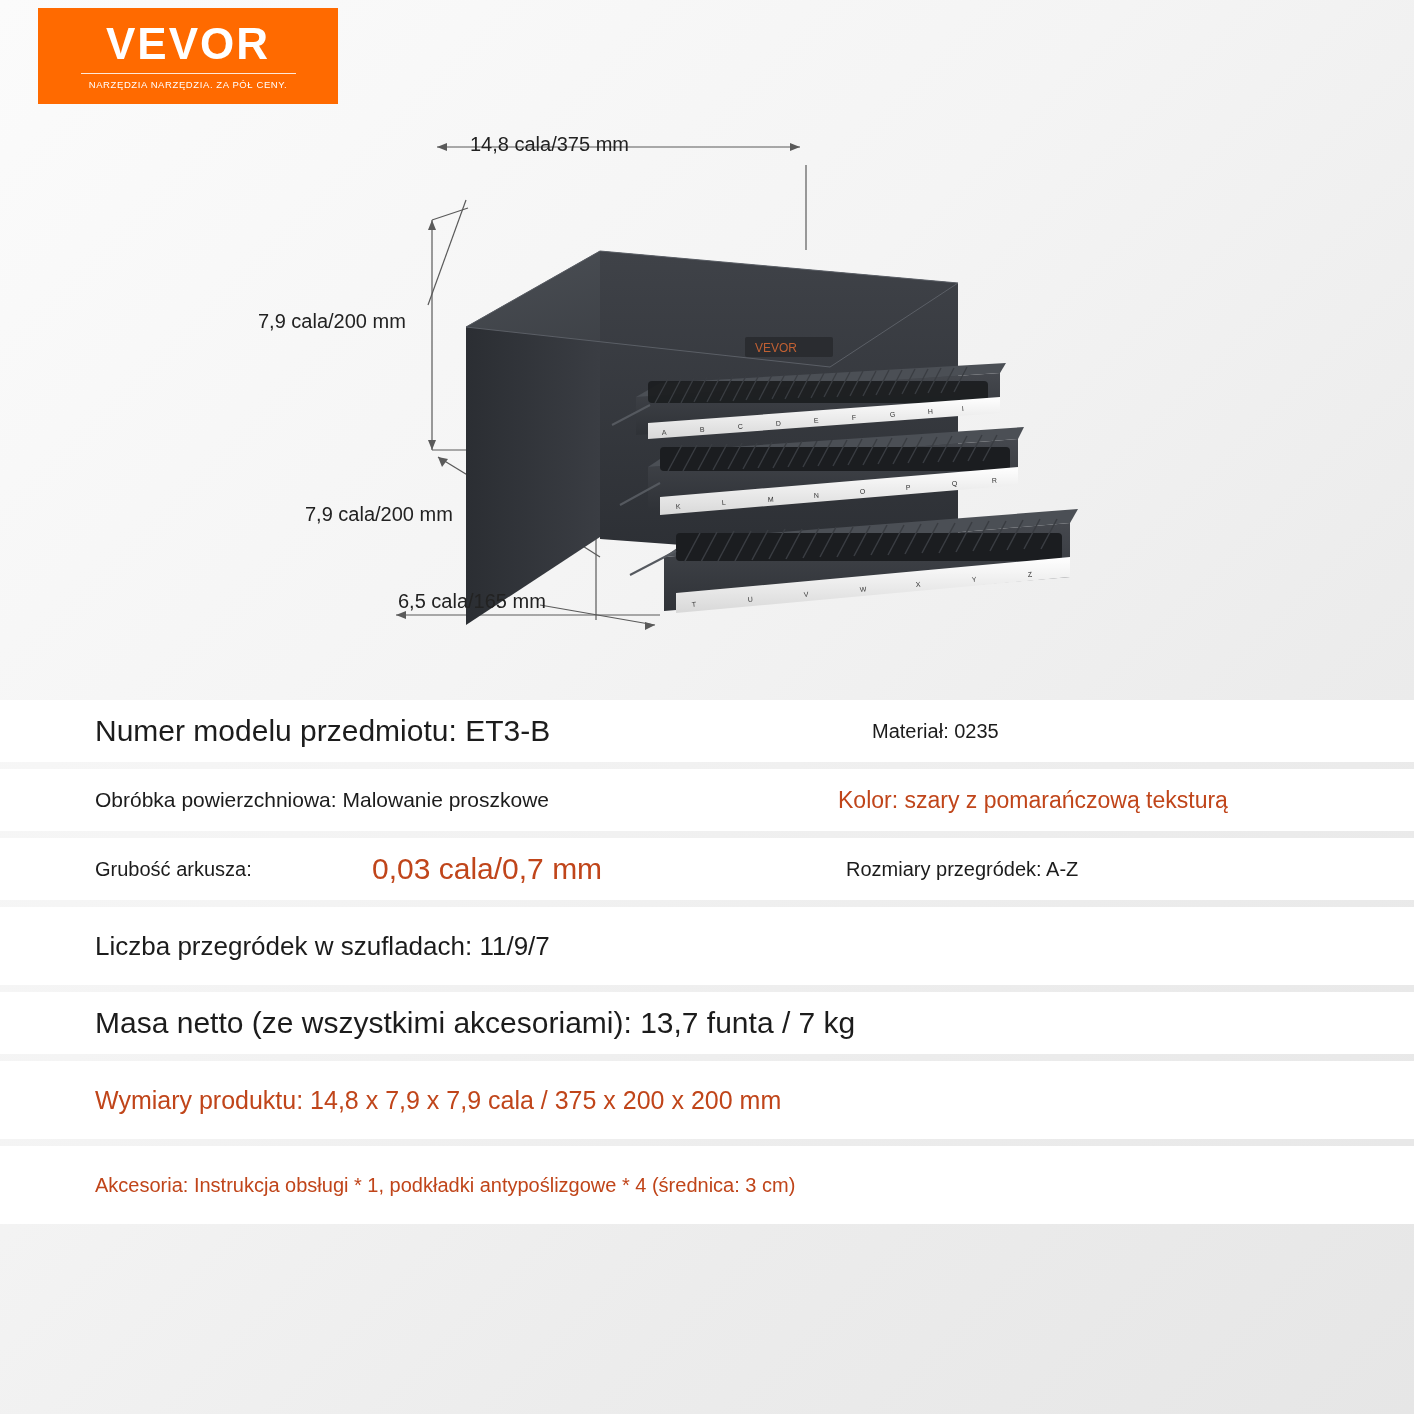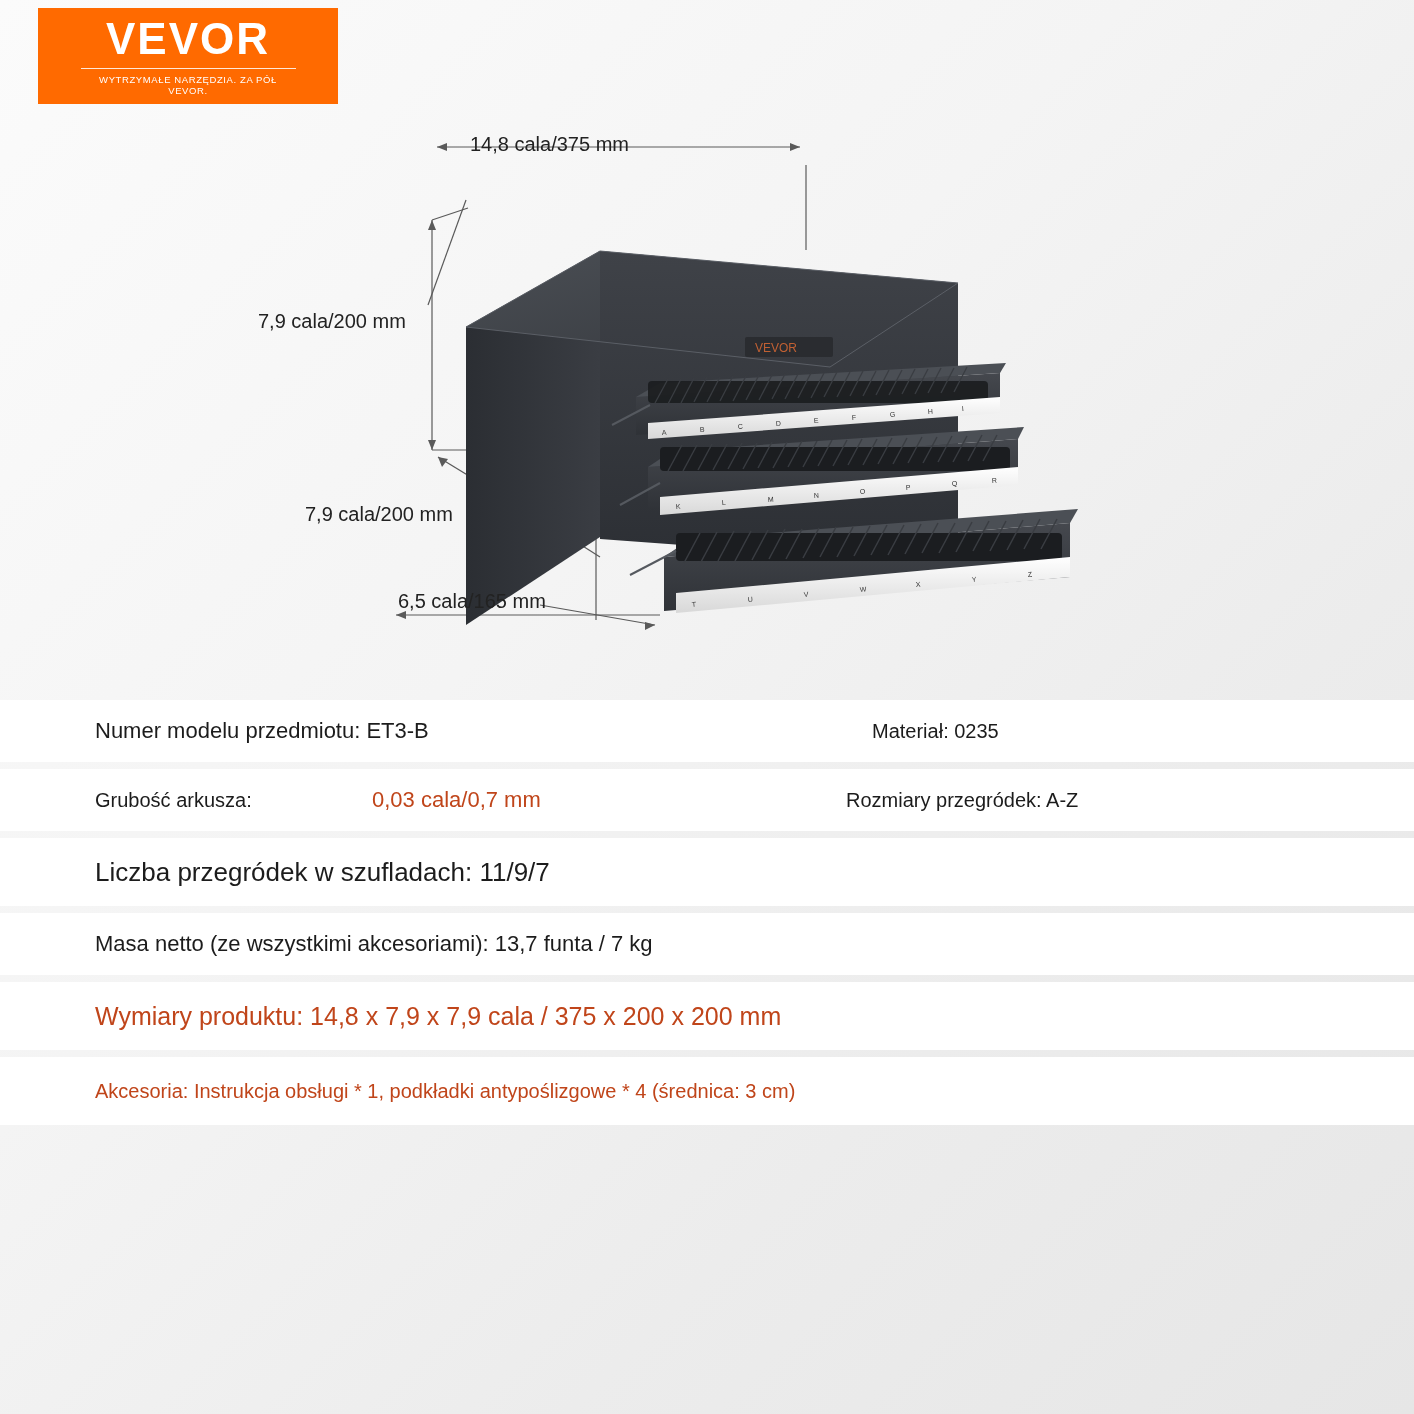--- a/index.html
+++ b/index.html
@@ -80,51 +80,51 @@
     width: 1414px;
   }
   .spec-row {
     position: relative;
     background: #ffffff;
     margin-bottom: 7px;
     height: 62px;
     display: flex;
     align-items: center;
   }
-  .spec-row.tall { height: 68px; }
+  .spec-row.tall { height: 78px; }
   .spec-left {
     padding-left: 95px;
     color: #1c1c1c;
   }
   .spec-right {
     position: absolute;
     color: #1c1c1c;
   }
   .orange { color: #c0451a; }
   .s21 { font-size: 21px; }
-  .s22 { font-size: 22px; }
+  .s22 { font-size: 30px; }
   .s23 { font-size: 23px; }
   .s24 { font-size: 20px; }
   .s25 { font-size: 25px; }
   .s26 { font-size: 26px; }
 
   .row1-right  { left: 872px; }
   .row2-right  { left: 838px; }
   .row3-mid    { left: 372px; }
   .row3-right  { left: 846px; }
   .row4-right  { left: 838px; }
 </style>
 </head>
 <body>
 
 <div class="page">
 
   <div class="logo-box">
     <div class="logo-word">VEVOR</div>
-    <div class="logo-tag">WYTRZYMAŁE NARZĘDZIA. ZA PÓŁ VEVOR.</div>
+    <div class="logo-tag">NARZĘDZIA NARZĘDZIA. ZA PÓŁ CENY.</div>
   </div>
 
   <div class="hero">
     <svg width="1414" height="590" viewBox="0 0 1414 590">
       <defs>
         <linearGradient id="topFace" x1="0" y1="0" x2="1" y2="1">
           <stop offset="0%" stop-color="#4a4e54"></stop>
           <stop offset="100%" stop-color="#34373c"></stop>
         </linearGradient>
         <linearGradient id="frontFace" x1="0" y1="0" x2="0" y2="1">
@@ -328,20 +328,24 @@
     <div class="dim-label dim-d2">6,5 cala/165 mm</div>
   </div>
 
   <div class="specs">
 
     <div class="spec-row">
       <div class="spec-left s22">Numer modelu przedmiotu: ET3-B</div>
       <div class="spec-right s24 row1-right">Materiał: 0235</div>
     </div>
 
+    <div class="spec-row">
+      <div class="spec-left s21">Obróbka powierzchniowa: Malowanie proszkowe</div>
+      <div class="spec-right s23 orange row2-right">Kolor: szary z pomarańczową teksturą</div>
+    </div>
 
     <div class="spec-row">
       <div class="spec-left s24">Grubość arkusza:</div>
       <div class="spec-right s22 orange row3-mid">0,03 cala/0,7 mm</div>
       <div class="spec-right s24 row3-right">Rozmiary przegródek: A-Z</div>
     </div>
 
 
     <div class="spec-row tall">
       <div class="spec-left s26">Liczba przegródek w szufladach: 11/9/7</div>

